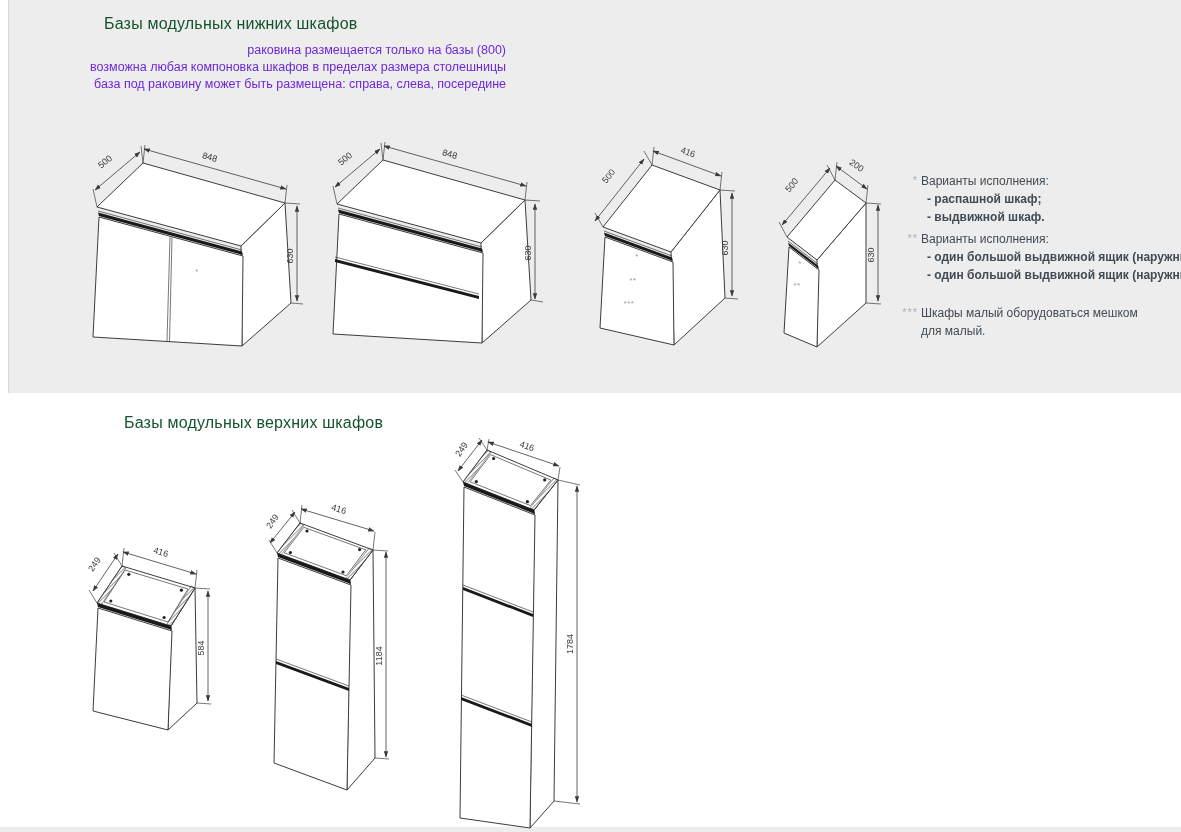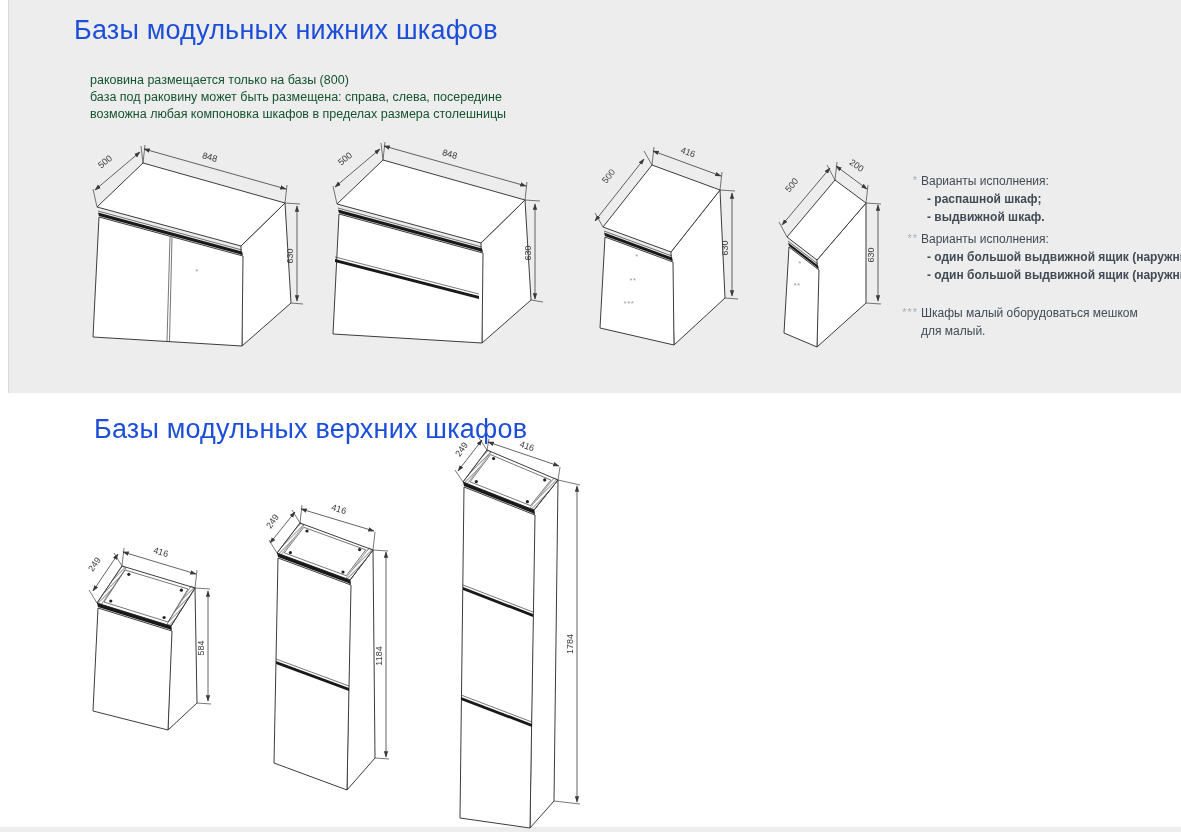--- a/index.html
+++ b/index.html
@@ -10,28 +10,28 @@
     color:#333;
   }
   .panel-gray{
     position:absolute;left:8px;right:0;top:0;height:393px;
     background:#ededed;border-left:1px solid #d9d9d9;
   }
   .panel-bottom-strip{
     position:absolute;left:0;right:0;top:827px;height:5px;background:#ededed;
   }
   .sec-title{
-    position:absolute;left:74px;font-size:27px;font-weight:500;
-    color:#1d4ed8;letter-spacing:.2px;white-space:nowrap;
+    position:absolute;left:104px;font-size:16px;font-weight:500;
+    color:#14532d;letter-spacing:.2px;white-space:nowrap;
   }
   .title-lower{top:15px;}
   .title-upper{top:414px;margin-left:20px;}
   .notes{
-    position:absolute;left:90px;top:72px;font-size:12.5px;line-height:17px;
-    color:#14532d;white-space:nowrap;
+    position:absolute;left:90px;top:42px;font-size:12.5px;line-height:17px;
+    color:#6d28d9;white-space:nowrap;text-align:right;
   }
   .legend{position:absolute;left:886px;top:172px;font-size:12px;color:#414b55;}
   .leg-line{display:flex;line-height:18px;white-space:nowrap;}
   .leg-marker{
     width:32px;min-width:32px;text-align:right;padding-right:3px;
     font-size:11px;color:#a6b0ba;position:relative;top:-1px;letter-spacing:1px;
   }
   .leg-sec2{margin-top:4px;}
   .leg-sec3{margin-top:20px;}
   .ind1{padding-left:6px;font-weight:bold;}
@@ -51,22 +51,22 @@
 </head>
 <body>
 
 <div class="panel-gray"></div>
 <div class="panel-bottom-strip"></div>
 
 <div class="sec-title title-lower">Базы модульных нижних шкафов</div>
 
 <div class="notes">
   <div>раковина размещается только на базы (800)</div>
+  <div>возможна любая компоновка шкафов в пределах размера столешницы</div>
   <div>база под раковину может быть размещена: справа, слева, посередине</div>
-  <div>возможна любая компоновка шкафов в пределах размера столешницы</div>
 </div>
 
 <svg class="svg-lower" width="830" height="224" viewBox="0 0 830 224">
   <defs>
     <marker id="aT" viewBox="0 0 10 10" refX="9" refY="5" markerWidth="8" markerHeight="8" orient="auto-start-reverse">
       <path d="M0,1.6 L10,5 L0,8.4 z" fill="#3a3a3a"></path>
     </marker>
   </defs>
 
   <g>

